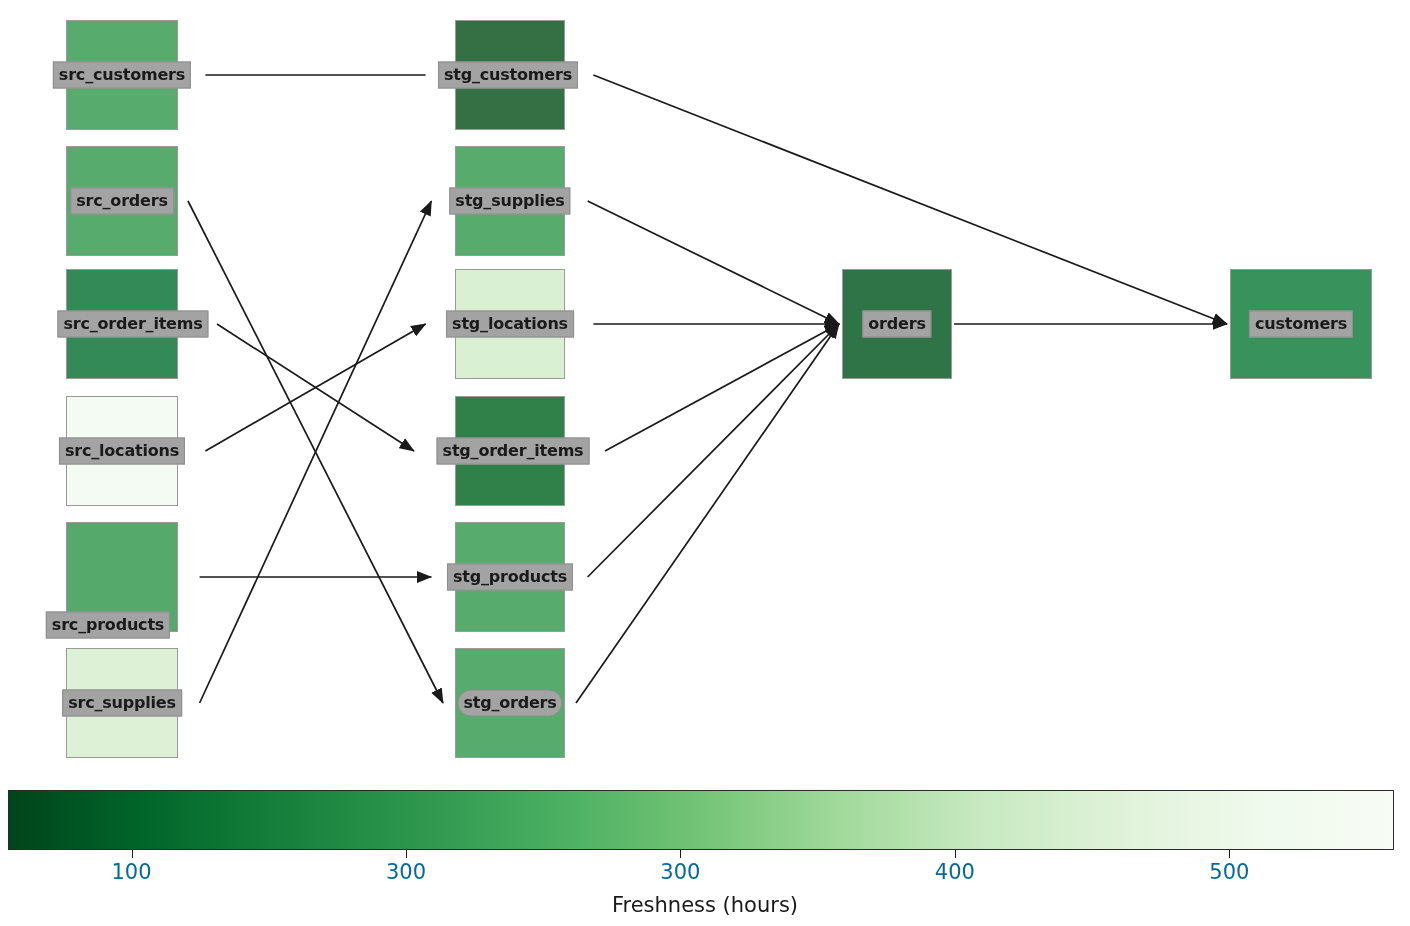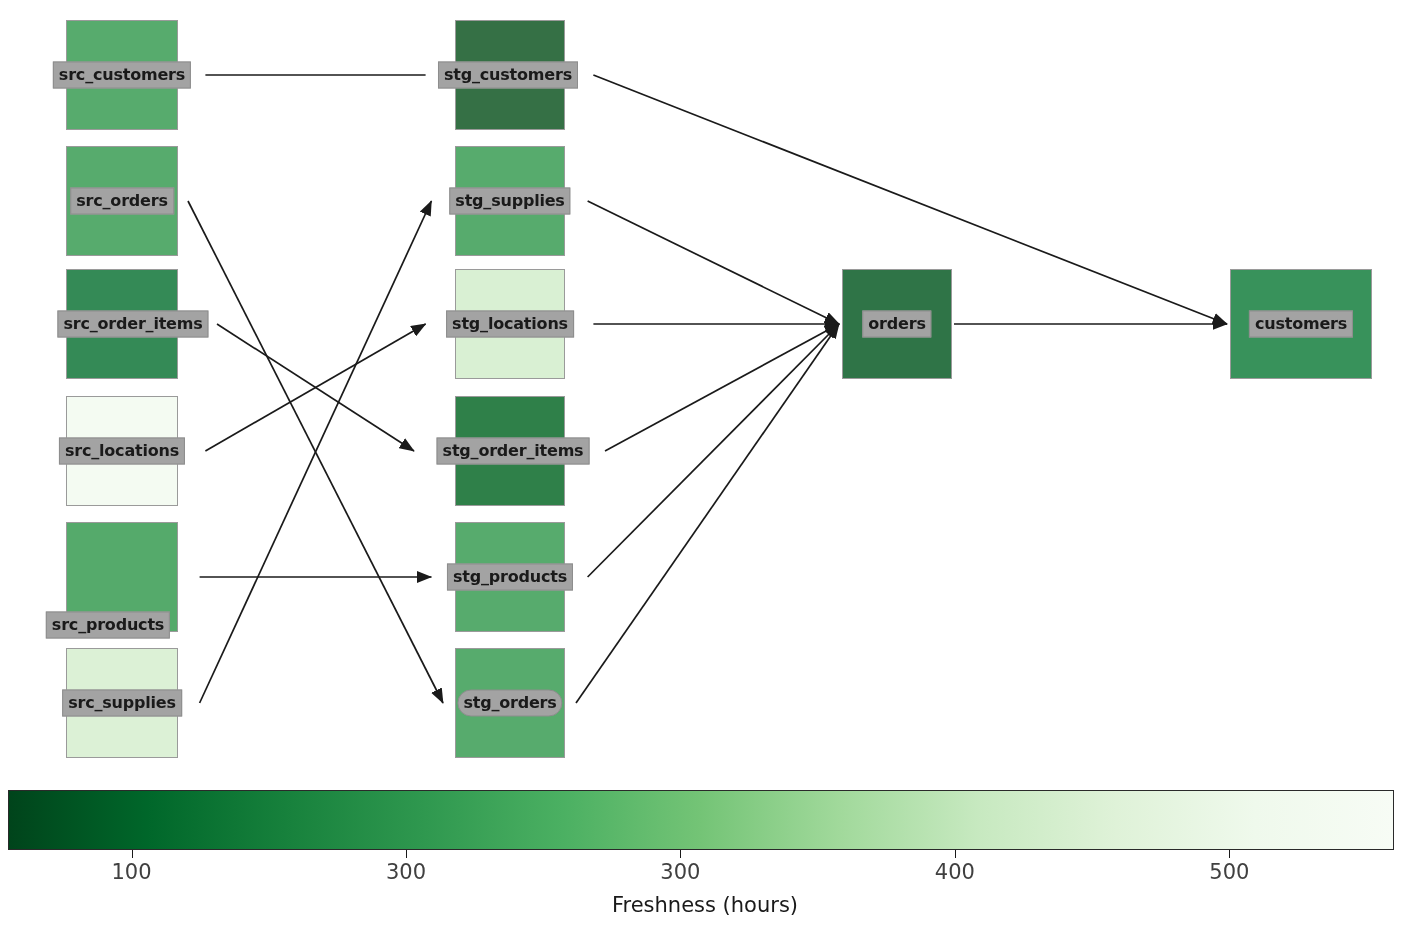--- a/index.html
+++ b/index.html
@@ -49,21 +49,21 @@
   .ctick{
     position:absolute;
     top:70px;
     width:1px;height:8px;
     background:#1a1a1a;
   }
   .ctick-label{
     position:absolute;
     top:80px;
     font-size:21px;
-    color:#404040;
+    color:#0369a1;
     transform:translateX(-50%);
     white-space:nowrap;
   }
   #cbar-title{
     position:absolute;
     top:113px;
     width:100%;
     text-align:center;
     font-size:21px;
     color:#1a1a1a;

